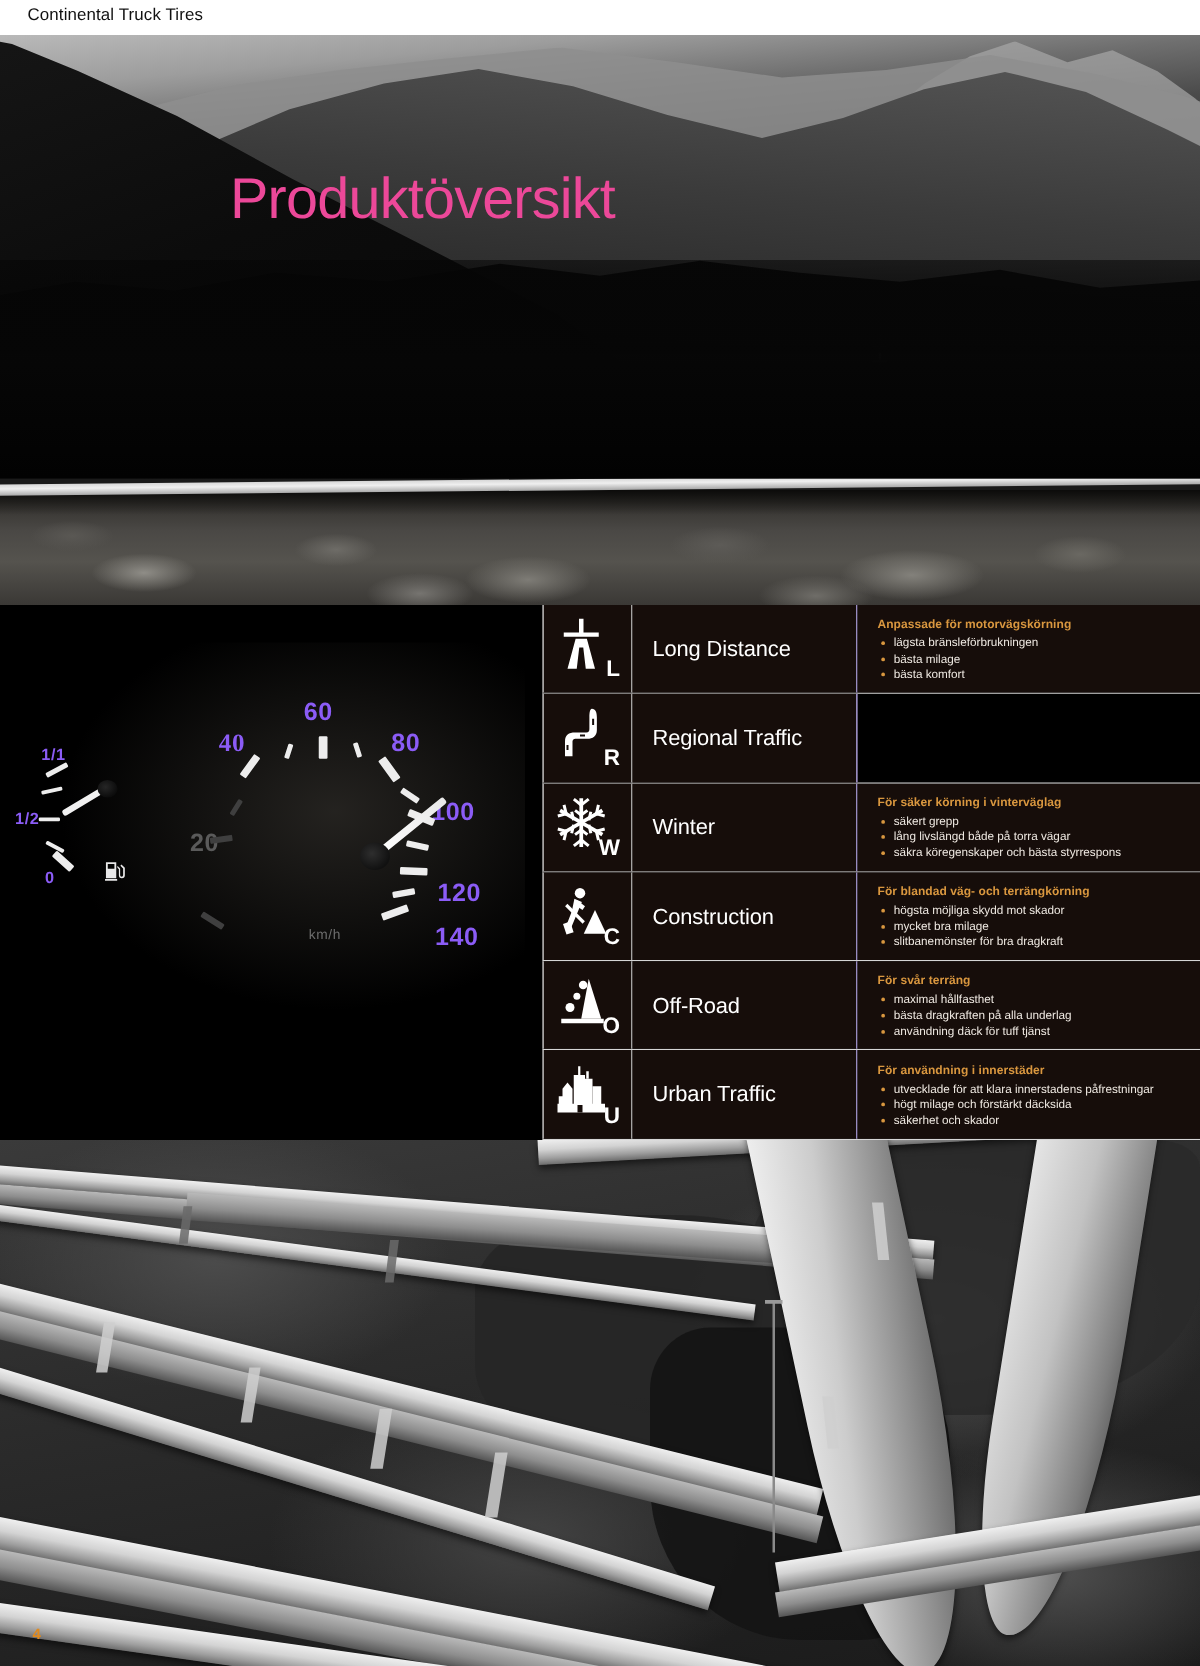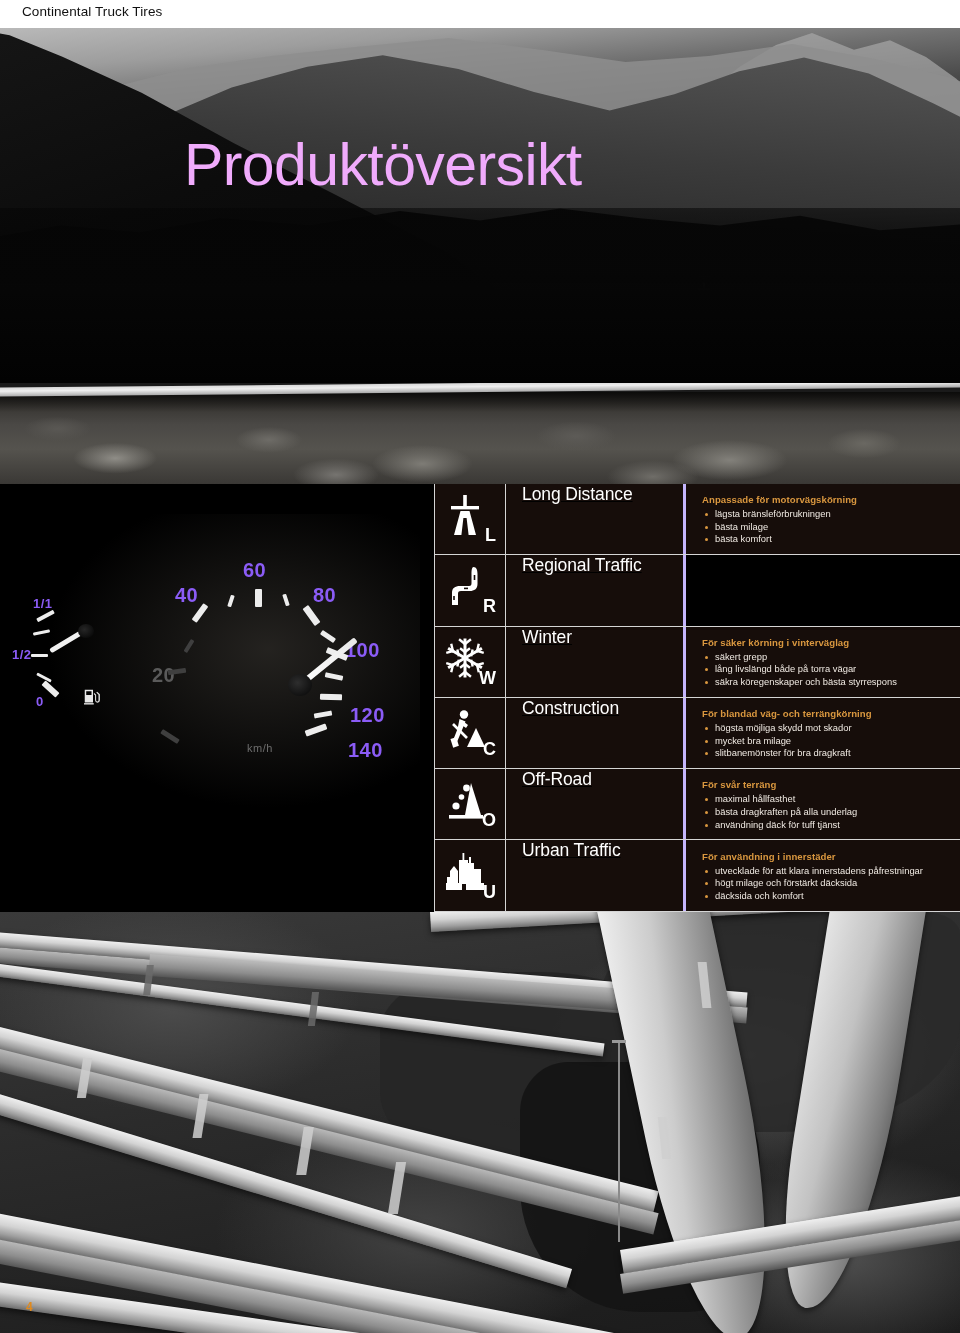--- a/index.html
+++ b/index.html
@@ -118,23 +118,23 @@
     content:""; position:absolute; left:-5px; top:8px;
     width: 12px; height: 1.5px; background: #3a3a3a;
   }
   .utility-pole::after {
     content:""; position:absolute; left:-5px; top:20px;
     width: 12px; height: 1.5px; background: #3a3a3a;
   }
   .hero-title {
     position: absolute;
     left: 184px; top: 103px;
-    font-size: 59px;
+    font-size: 46px;
     font-weight: 400;
-    color: #f0abfc;
+    color: #ec4899;
     letter-spacing: -0.6px;
     white-space: nowrap;
   }
 
   
   .ground {
     position: absolute;
     left: 0; top: 383px;
     width: 960px; height: 101px;
     overflow: hidden;
@@ -281,25 +281,24 @@
     position: absolute;
     right: 1px; bottom: 0px;
     font-size: 18px;
     font-weight: 700;
     color: #ffffff;
     line-height: 1;
     font-family: "Liberation Sans", sans-serif;
   }
   .cell-name {
     width: 180px;
-    border-right: 3px solid #c4b5fd;
+    border-right: 1px solid #c4b5fd;
     display: flex;
-    align-items: flex-start;
+    align-items: center;
     padding-left: 16px;
-    text-decoration: underline;
   }
   .name-text {
     color: #ffffff;
     font-size: 17.5px;
     font-weight: 400;
     letter-spacing: -0.1px;
     white-space: nowrap;
   }
   .cell-desc {
     flex: 1;
@@ -424,21 +423,21 @@
     <div class="needle-fuel"></div>
     <div class="fuel-hub"></div>
 
     <svg class="fuel-icon" viewBox="0 0 24 24">
       <path fill="currentColor" d="M3 3h9v14H3V3zm1.6 1.6v4.2h5.8V4.6H4.6z"></path>
       <path fill="currentColor" d="M13 6.2l2.4 2.2v6.1a1.3 1.3 0 1 0 2.6 0V8.4L15.6 6l.9-.9 3 2.8v6.6a2.6 2.6 0 1 1-5.2 0V9.1L13 7.9V6.2z"></path>
       <path fill="currentColor" d="M2.2 17.6h10.6v1.5H2.2z"></path>
     </svg>
 
     <div class="gauge-label dim" style="left:152px; top:180px;">20</div>
-    <div class="gauge-label" style="left:175px; top:100px;">40</div>
+    <div class="gauge-label" style="left:175px; top:100px;font-family:Liberation Serif, serif;">40</div>
     <div class="gauge-label" style="left:243px; top:75px;">60</div>
     <div class="gauge-label" style="left:313px; top:100px;">80</div>
     <div class="gauge-label" style="left:345px; top:155px;">100</div>
     <div class="gauge-label" style="left:350px; top:220px;">120</div>
     <div class="gauge-label" style="left:348px; top:255px;">140</div>
     <div class="gauge-label kmh" style="left:247px; top:258px;">km/h</div>
 
     <div class="tick dim" style="left:182px; top:160px; width:14px; height:4px; transform:rotate(-58deg);"></div>
     <div class="tick dim" style="left:168px; top:185px; width:18px; height:5px; transform:rotate(-8deg);"></div>
     <div class="tick" style="left:190px; top:126px; width:20px; height:6px; transform:rotate(-54deg);"></div>
@@ -623,21 +622,21 @@
         </div>
       </div>
       <div class="cell cell-name">
         <span class="name-text">Urban Traffic</span>
       </div>
       <div class="cell cell-desc">
         <div class="desc-head">För användning i innerstäder</div>
         <ul class="desc-list">
           <li class="desc-item">utvecklade för att klara innerstadens påfrestningar</li>
           <li class="desc-item">högt milage och förstärkt däcksida</li>
-          <li class="desc-item">däcksida och komfort</li>
+          <li class="desc-item">säkerhet och skador</li>
         </ul>
       </div>
     </div>
 
   </div>
 
   <div class="highway">
     <div class="hw-bg"></div>
 
     <div class="hw-veg" style="left:600px; top:0px; width:360px; height:220px; border-radius:40% 10% 50% 20%; background:#2a2a2a;"></div>

